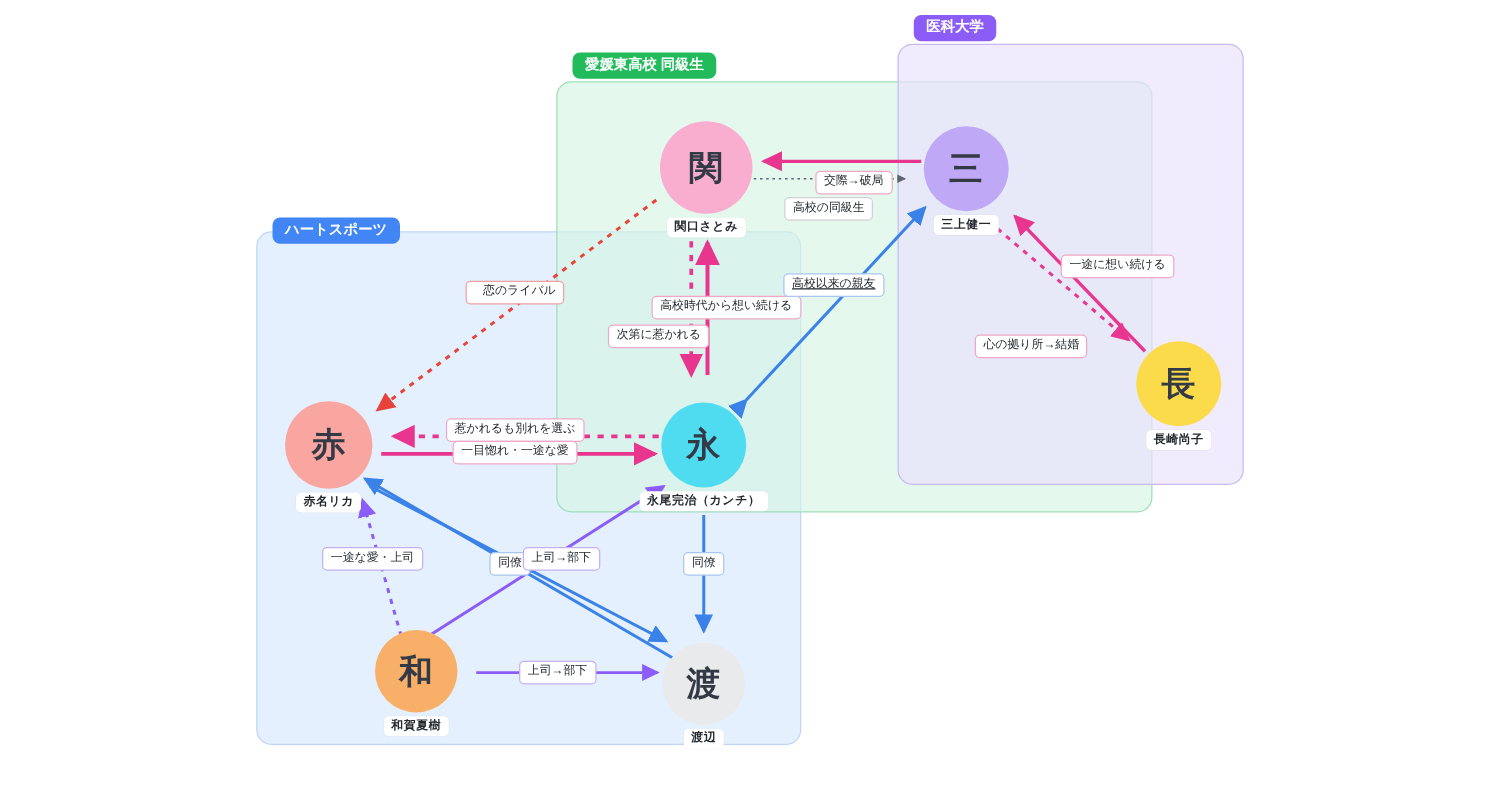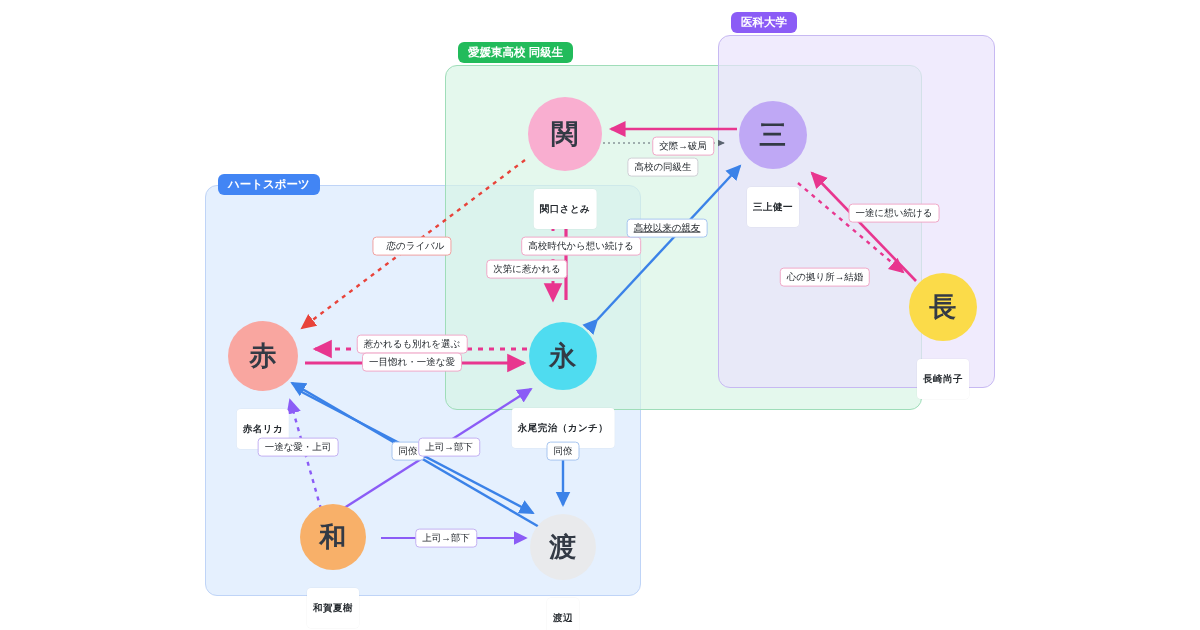--- a/index.html
+++ b/index.html
@@ -28,22 +28,22 @@
   #group-univ{left:718px;top:35px;width:277px;height:353px;
        background:rgba(233,226,252,.70);border-color:#c7b9f2;}
   #group-univ .glabel{background:#8b5cf6;}
 
   
   .node{position:absolute;border-radius:50%;
         display:flex;align-items:center;justify-content:center;
         font-size:27px;font-weight:700;color:#333a45;letter-spacing:.5px;}
   .node .nm{
     position:absolute;left:50%;transform:translateX(-50%);
-    top:100%;margin-top:18px;
-    background:#ffffff;border-radius:4px;padding:14px 6px;
+    top:100%;margin-top:3px;
+    background:#ffffff;border-radius:4px;padding:2px 6px;
     font-size:9.5px;font-weight:700;color:#24292e;white-space:nowrap;line-height:1.3;
     box-shadow:0 0 0 .5px rgba(0,0,0,.04);
   }
 
   
   .elab{
     position:absolute;transform:translate(-50%,-50%);
     background:#fff;border-radius:4px;padding:2px 6px;
     font-size:9.5px;line-height:1.35;white-space:nowrap;color:#24292e;
     border:1px solid #d9d9e3;
@@ -156,21 +156,21 @@
     <span class="nm">渡辺</span>
   </div>
 
   <div class="elab pink" style="left:663px;top:146px;margin-left:20px;">交際→破局</div>
   <div class="elab gray" style="left:663px;top:151px;margin-top:16px;">高校の同級生</div>
   <div class="elab pink" style="left:581px;top:246px;">高校時代から想い続ける</div>
   <div class="elab pink" style="left:527px;top:269px;">次第に惹かれる</div>
   <div class="elab blue" style="left:667px;top:228px;text-decoration:underline;">高校以来の親友</div>
   <div class="elab pink" style="left:878px;top:213px;margin-left:16px;">一途に想い続ける</div>
   <div class="elab pink" style="left:825px;top:239px;margin-top:38px;">心の拠り所→結婚</div>
-  <div class="elab red" style="left:412px;top:246px;padding-left:13px;">恋のライバル</div>
+  <div class="elab red" style="left:412px;top:234px;padding-left:13px;">恋のライバル</div>
   <div class="elab pink" style="left:412px;top:344px;">惹かれるも別れを選ぶ</div>
   <div class="elab pink" style="left:412px;top:362px;">一目惚れ・一途な愛</div>
   <div class="elab purple" style="left:298px;top:447px;">一途な愛・上司</div>
   <div class="elab blue" style="left:408px;top:451px;">同僚</div>
   <div class="elab purple" style="left:449px;top:447px;">上司→部下</div>
   <div class="elab blue" style="left:563px;top:451px;">同僚</div>
   <div class="elab purple" style="left:446px;top:538px;">上司→部下</div>
 
 </div>
 

